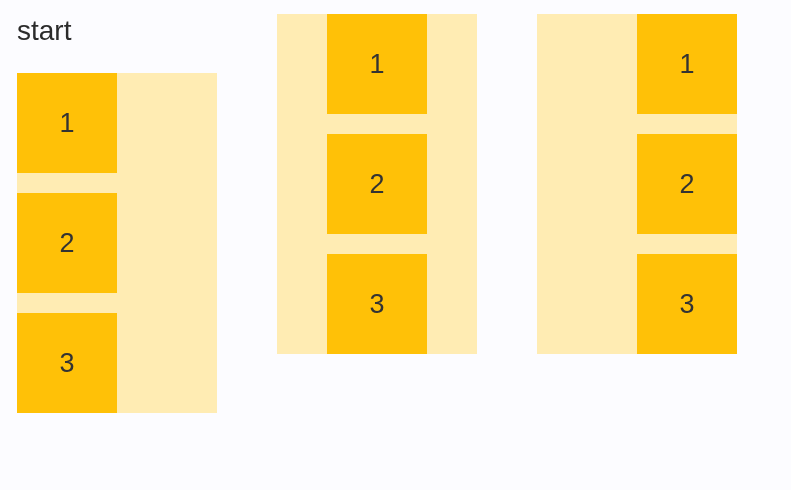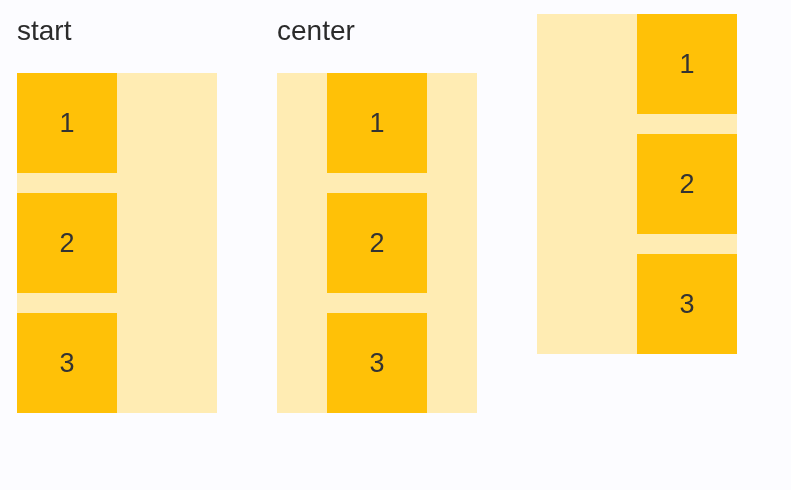--- a/index.html
+++ b/index.html
@@ -59,21 +59,20 @@
   <section class="example">
     <h2 class="example-label">start</h2>
     <div class="container align-start">
       <div class="item">1</div>
       <div class="item">2</div>
       <div class="item">3</div>
     </div>
   </section>
 
   <section class="example">
-    <h2 class="example-label">center</h2>
     <div class="container align-center">
       <div class="item">1</div>
       <div class="item">2</div>
       <div class="item">3</div>
     </div>
   </section>
 
   <section class="example">
     <div class="container align-end">
       <div class="item">1</div>

